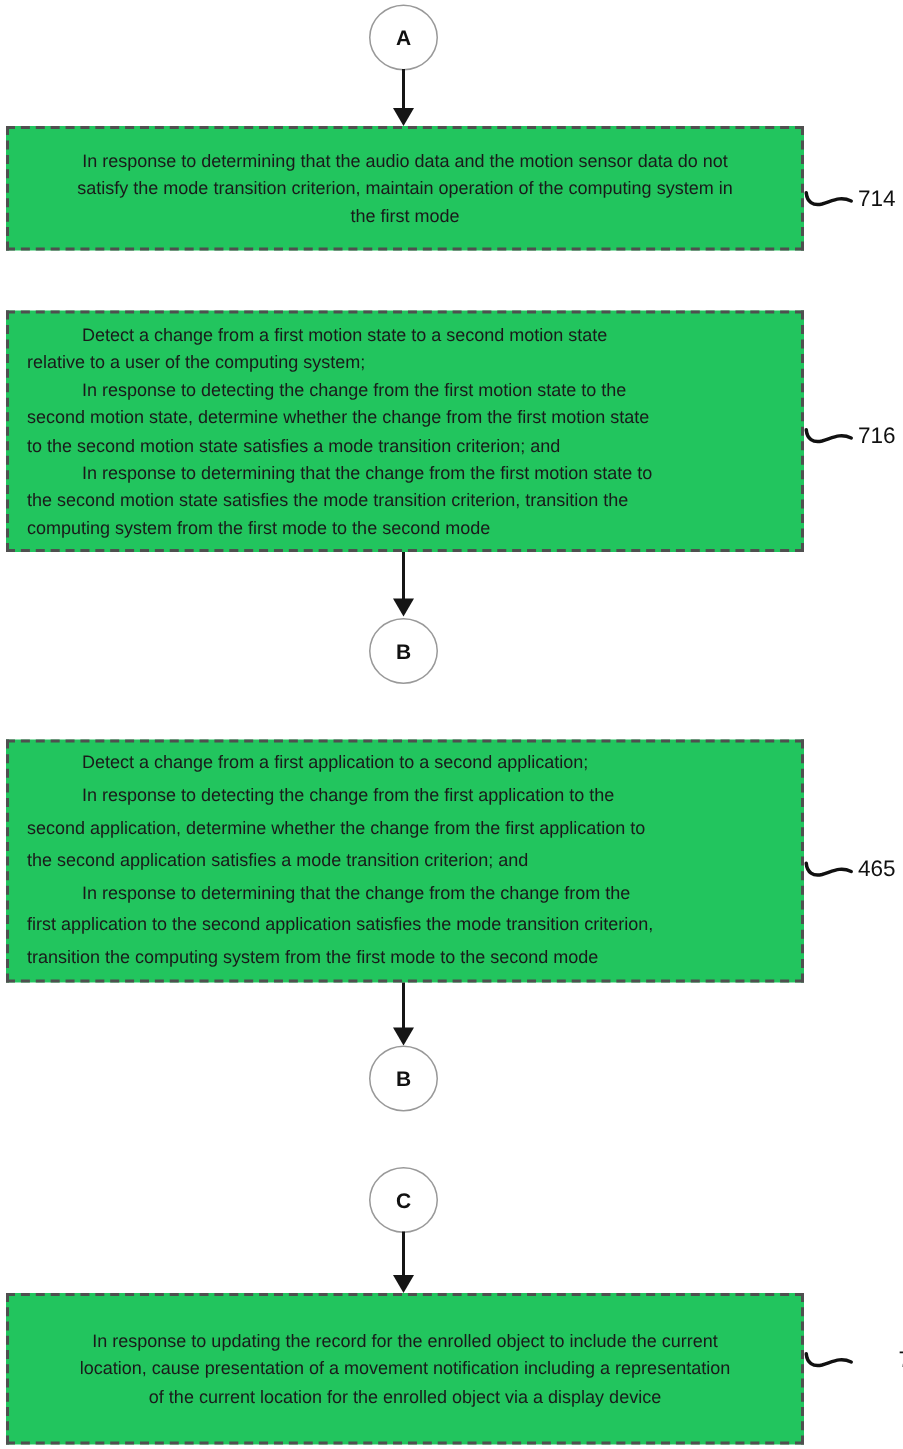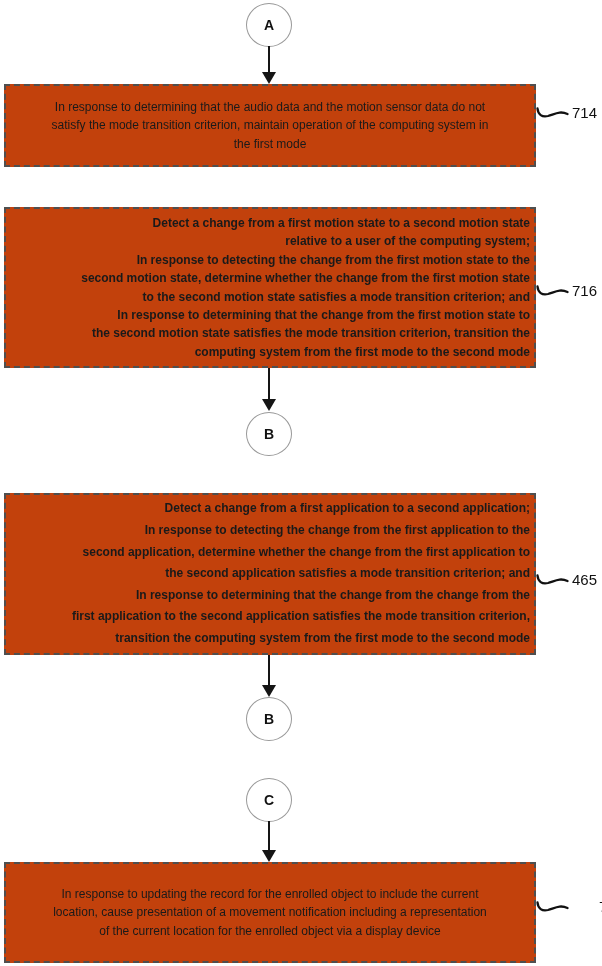--- a/index.html
+++ b/index.html
@@ -11,32 +11,32 @@
     font-family: "Liberation Sans", sans-serif;
     color: #1a1a1a;
     overflow: hidden;
   }
   .step-box {
     position: absolute;
     left: 4px;
     width: 532px;
     box-sizing: border-box;
     border: 2px dashed #4f4f4f;
-    background: #c2410c;
+    background: #22c55e;
     display: flex;
     flex-direction: column;
     justify-content: center;
   }
   .step-text {
     white-space: pre-wrap;
     font-size: 12px;
     color: #1a1a1a;
   }
   .center-text .step-text { text-align: center; padding: 0 4px; }
-  .left-text .step-text   { text-align: right;   padding: 0 4px 0 12px; font-weight: bold; }
+  .left-text .step-text   { text-align: left;   padding: 0 4px 0 12px; }
 
   .circle {
     position: absolute;
     width: 46px;
     height: 44px;
     box-sizing: border-box;
     border: 1.4px solid #999999;
     border-radius: 50%;
     background: #ffffff;
     display: flex;
@@ -97,21 +97,21 @@
   <div class="arrow" style="left:262px; top:46px; height:38px;">
     <div class="shaft"></div>
     <div class="head"></div>
   </div>
 
   <div class="step-box center-text" style="top:84px; height:83px;">
     <div class="step-text" style="line-height:18.5px;">In response to determining that the audio data and the motion sensor data do not
 satisfy the mode transition criterion, maintain operation of the computing system in
 the first mode</div>
   </div>
-  <div class="ref" style="top:102px;justify-content:flex-end;">
+  <div class="ref" style="top:122px;justify-content:flex-end;">
     <svg width="33" height="16" viewBox="0 0 33 16">
       <path d="M1.5,4.5 C2,10.5 6,13.5 12,12 C19,10 24,6.5 31.5,10" fill="none" stroke="#111111" stroke-width="2.3" stroke-linecap="round"></path>
     </svg>
     <span class="num">714</span>
   </div>
 
   <div class="step-box left-text" style="top:207px; height:161px;">
     <div class="step-text" style="line-height:18.4px;">           Detect a change from a first motion state to a second motion state
 relative to a user of the computing system;
            In response to detecting the change from the first motion state to the

